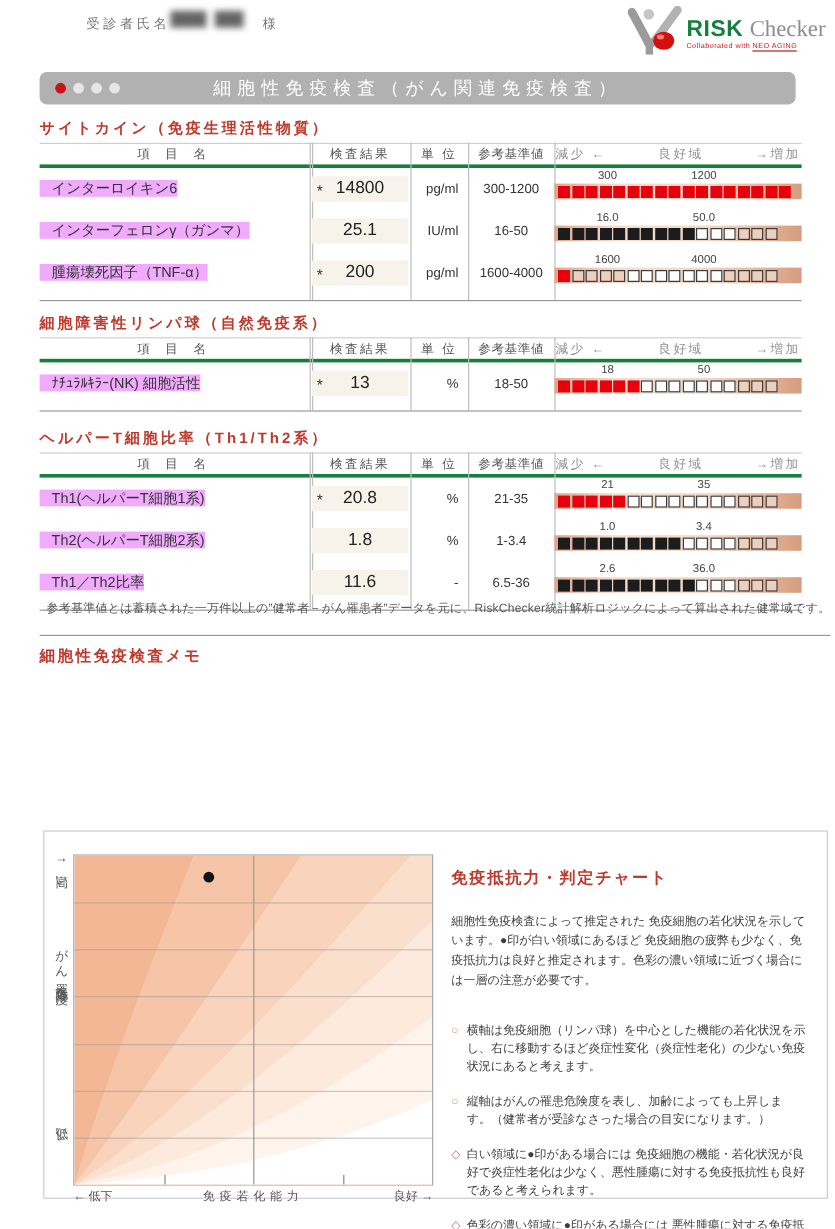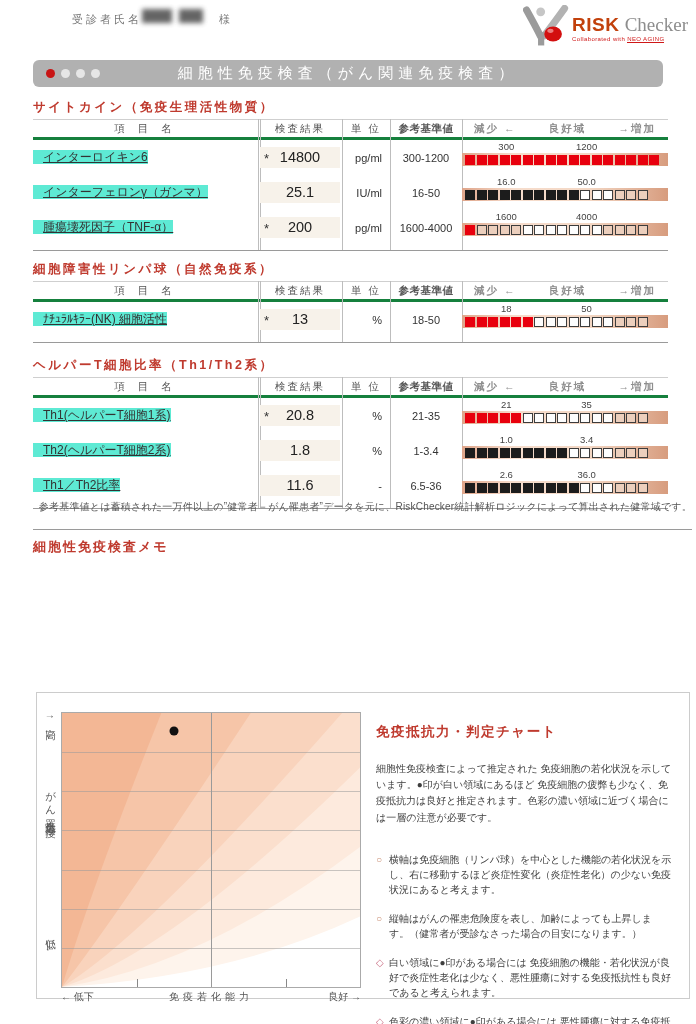--- a/index.html
+++ b/index.html
@@ -9,21 +9,21 @@
   
   .patient-label{position:absolute;left:72px;top:12px;font-size:11px;color:#777;letter-spacing:3px;}
   .pname-blur{position:absolute;left:142px;top:9px;display:flex;gap:7px;}
   .pname-blur span{display:block;height:14px;background:#4a4a4a;filter:blur(2.5px);opacity:.85;}
   .pname-blur .b1{width:30px;} .pname-blur .b2{width:24px;}
   .patient-suffix{position:absolute;left:219px;top:12px;font-size:11px;color:#777;}
   .page-label{position:absolute;left:33px;top:40px;font-size:10px;color:#555;margin-top:23px;}
 
   .logo{position:absolute;right:8px;top:5px;display:flex;align-items:center;gap:3px;}
   .logo-text .l1{font-size:19px;line-height:20px;white-space:nowrap;}
-  .logo-text .l1 .risk{color:#c2410c;font-weight:bold;letter-spacing:.5px;}
+  .logo-text .l1 .risk{color:#15803d;font-weight:bold;letter-spacing:.5px;}
   .logo-text .l1 .checker{color:#8d8d8d;font-family:"Liberation Serif","DejaVu Serif",serif;}
   .logo-text .l2{font-size:6px;color:#cf1717;letter-spacing:.4px;margin-top:1px;}
   .logo-text .l2 .nb{border-bottom:1px solid #cf1717;margin-left:2px;}
 
   
   .tbar{position:absolute;left:33px;top:60px;width:630px;height:27px;background:#b1b1b1;border-radius:6px;
         display:flex;align-items:center;}
   .dots{position:absolute;left:13px;display:flex;gap:6px;}
   .dot{width:9px;height:9px;border-radius:50%;}
   .dot.red{background:#c81414;} .dot.pale{background:#e6e6e6;}
@@ -32,25 +32,25 @@
   
   .section{position:absolute;left:33px;width:635px;}
   .s1{top:99px;} .s2{top:261px;} .s3{top:357px;}
   .section-title{color:#bf3a2e;font-weight:bold;font-size:12.5px;letter-spacing:2.5px;margin:0 0 3px 0;}
   .tbl{position:relative;border-bottom:1px solid #9a9a9a;padding-bottom:5px;}
   .thead{display:grid;grid-template-columns:225px 84px 48px 72px 1fr;height:17px;align-items:center;
          border-top:1px solid #cfcfcf;border-bottom:3px solid #15803d;font-size:10.5px;color:#555;}
   .th-item{text-align:center;letter-spacing:5px;}
   .th-result{text-align:center;letter-spacing:2px;}
   .th-unit{text-align:center;letter-spacing:2px;}
-  .th-ref{text-align:center;letter-spacing:.5px;font-weight:bold;}
-  .th-scale{display:flex;justify-content:space-between;padding:0 12px;color:#8e8e8e;letter-spacing:2px;font-weight:bold;}
+  .th-ref{text-align:center;letter-spacing:.5px;}
+  .th-scale{display:flex;justify-content:space-between;padding:0 1px;color:#8e8e8e;letter-spacing:2px;}
   .trow{display:grid;grid-template-columns:225px 84px 48px 72px 1fr;height:35px;align-items:center;}
-  .cell-name .pill{background:#5eead4;height:21px;line-height:21px;padding-left:10px;font-size:12px;color:#333;margin-right:4px;
-                   white-space:nowrap;overflow:hidden;text-decoration:underline;}
+  .cell-name .pill{background:#f0abfc;height:21px;line-height:21px;padding-left:10px;font-size:12px;color:#333;margin-right:4px;
+                   white-space:nowrap;overflow:hidden;}
   .cell-res{position:relative;height:21px;background:#f7f2ea;margin:0 2px;line-height:21px;text-align:center;
             font-size:14.5px;color:#222;}
   .cell-res .flag{position:absolute;left:4px;top:1px;font-size:13px;color:#333;}
   .cell-unit{text-align:right;padding-right:8px;font-size:11px;color:#333;}
   .cell-ref{text-align:center;font-size:11px;color:#333;}
   .cell-bar{position:relative;height:35px;}
   .blabels{position:absolute;top:1px;left:0;right:0;height:11px;font-size:9.5px;color:#444;}
   .blabels .lo{position:absolute;left:21.5%;transform:translateX(-50%);}
   .blabels .hi{position:absolute;left:60.5%;transform:translateX(-50%);}
   .band{position:absolute;top:13px;left:0;right:0;height:13px;display:flex;align-items:center;gap:1.5px;padding-left:3px;

